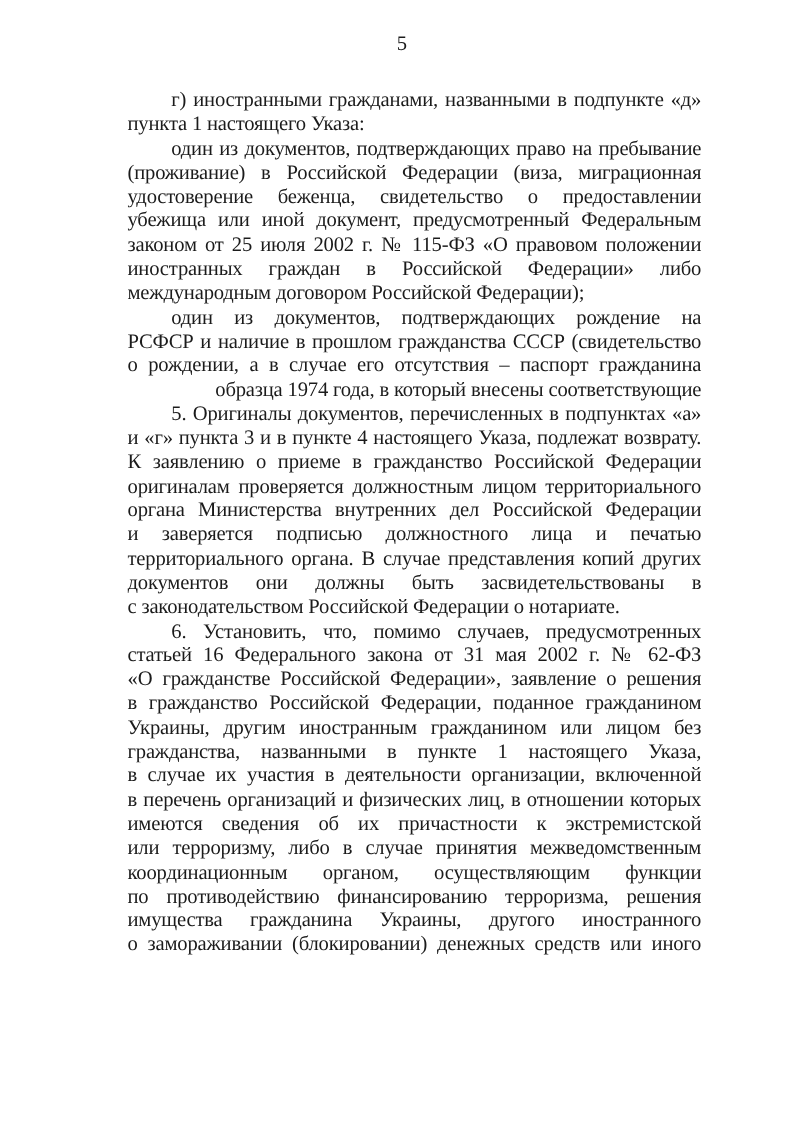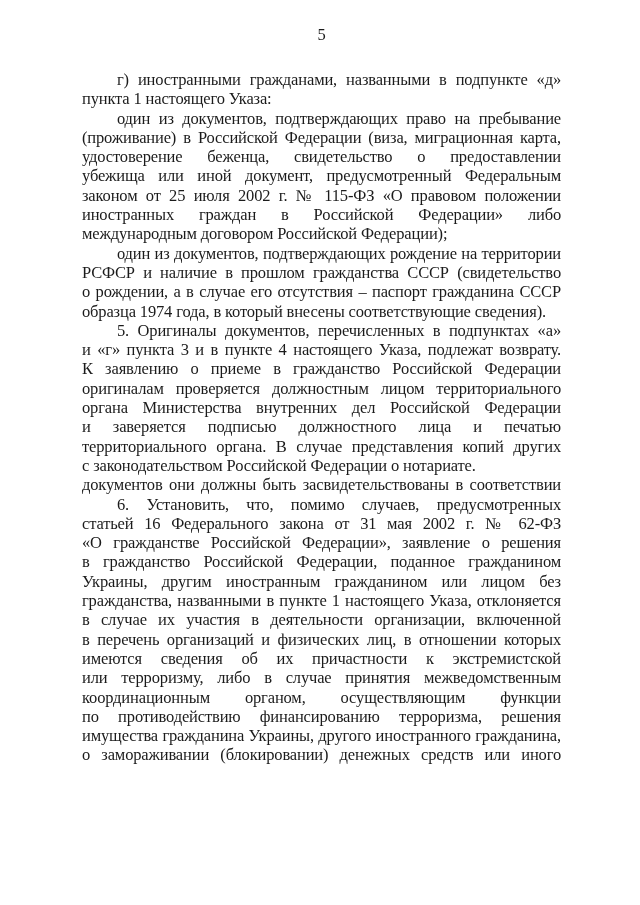--- a/index.html
+++ b/index.html
@@ -36,26 +36,27 @@
   }
   .paragraph {
     margin: 0;
     padding: 0;
   }
   .line {
     height: 19.3px;
     overflow: hidden;
     text-align: justify;
     text-align-last: justify;
+    margin-left: 20px;
   }
   .line.indent {
     text-indent: 35px;
   }
   .line.paragraph-end {
-    text-align: center;
+    text-align: right;
     text-align-last: left;
   }
 </style>
 </head>
 <body>
 
 <div class="page">
   <div class="page-number">5</div>
   <div class="text-block">
       <div class="paragraph">
@@ -78,22 +79,22 @@
         <div class="line paragraph-end">образца 1974 года, в который внесены соответствующие сведения).</div>
       </div>
       <div class="paragraph">
         <div class="line indent">5. Оригиналы документов, перечисленных в подпунктах «а»</div>
         <div class="line">и «г» пункта 3 и в пункте 4 настоящего Указа, подлежат возврату.</div>
         <div class="line">К заявлению о приеме в гражданство Российской Федерации</div>
         <div class="line">оригиналам проверяется должностным лицом территориального</div>
         <div class="line">органа Министерства внутренних дел Российской Федерации</div>
         <div class="line">и заверяется подписью должностного лица и печатью</div>
         <div class="line">территориального органа. В случае представления копий других</div>
+        <div class="line">документов они должны быть засвидетельствованы в соответствии</div>
         <div class="line paragraph-end">с законодательством Российской Федерации о нотариате.</div>
-        <div class="line">документов они должны быть засвидетельствованы в соответствии</div>
       </div>
       <div class="paragraph">
         <div class="line indent">6. Установить, что, помимо случаев, предусмотренных</div>
         <div class="line">статьей 16 Федерального закона от 31 мая 2002 г. № 62-ФЗ</div>
         <div class="line">«О гражданстве Российской Федерации», заявление о решения</div>
         <div class="line">в гражданство Российской Федерации, поданное гражданином</div>
         <div class="line">Украины, другим иностранным гражданином или лицом без</div>
         <div class="line">гражданства, названными в пункте 1 настоящего Указа, отклоняется</div>
         <div class="line">в случае их участия в деятельности организации, включенной</div>
         <div class="line">в перечень организаций и физических лиц, в отношении которых</div>

